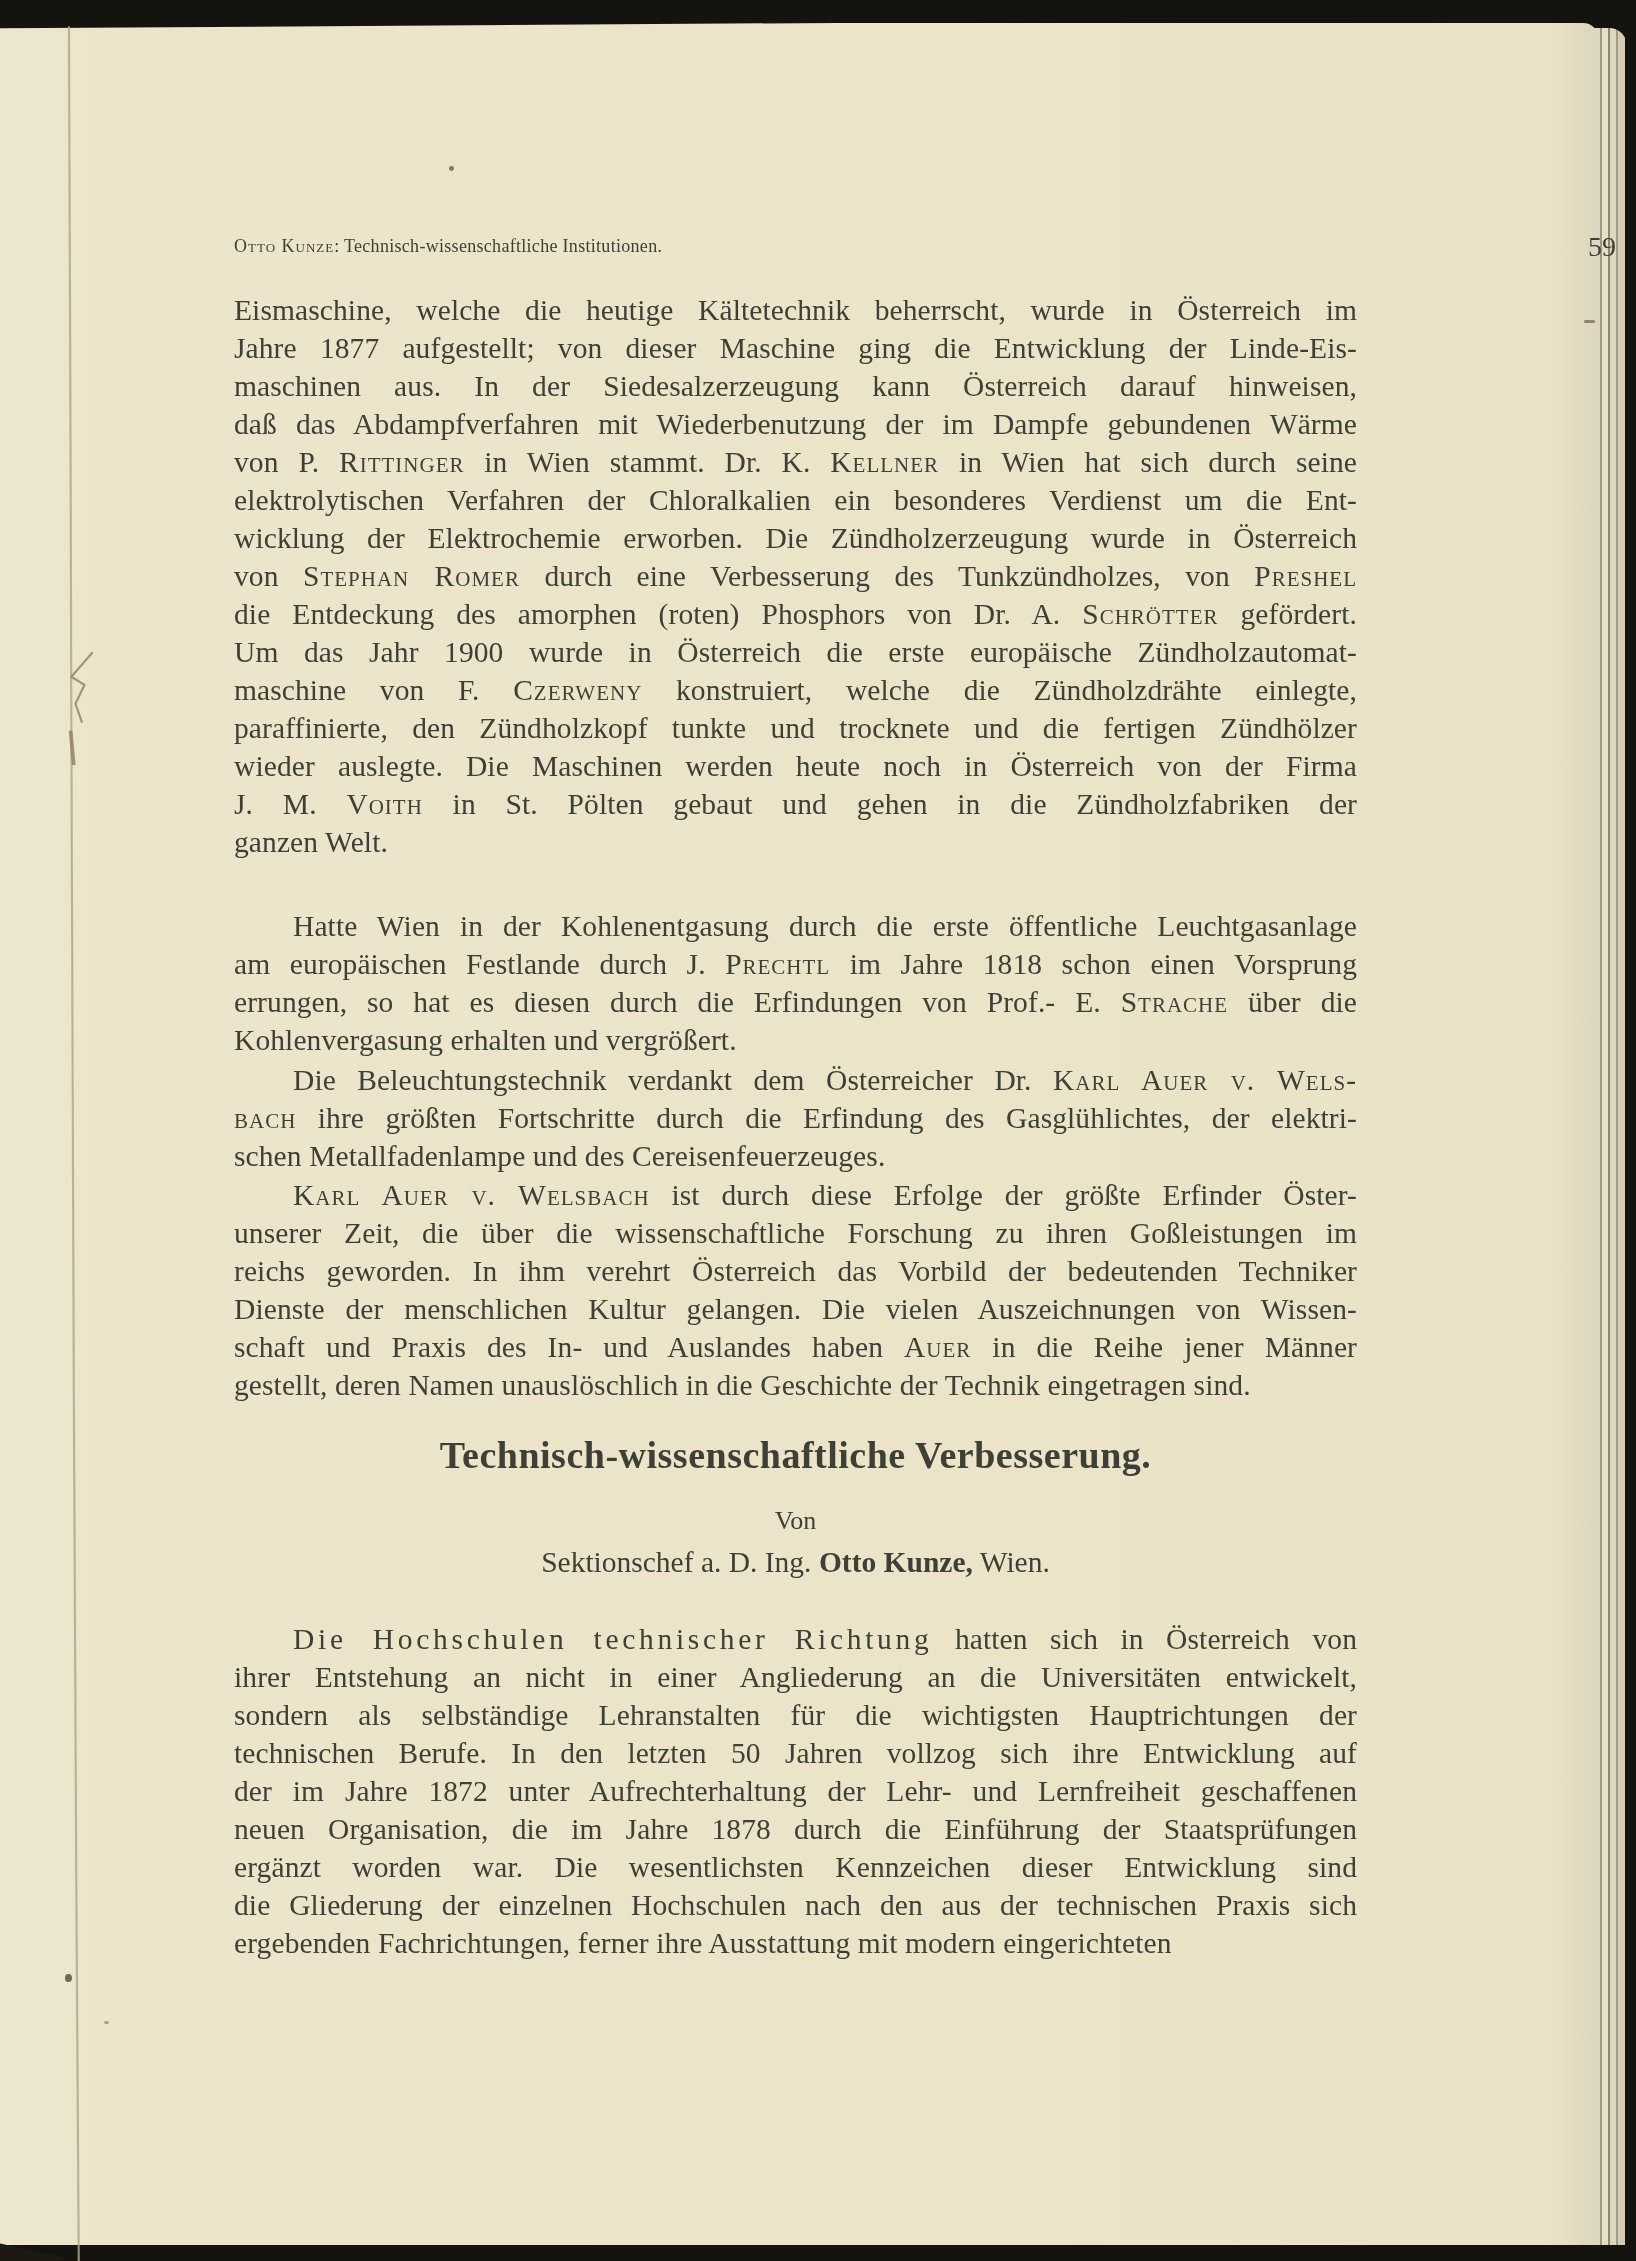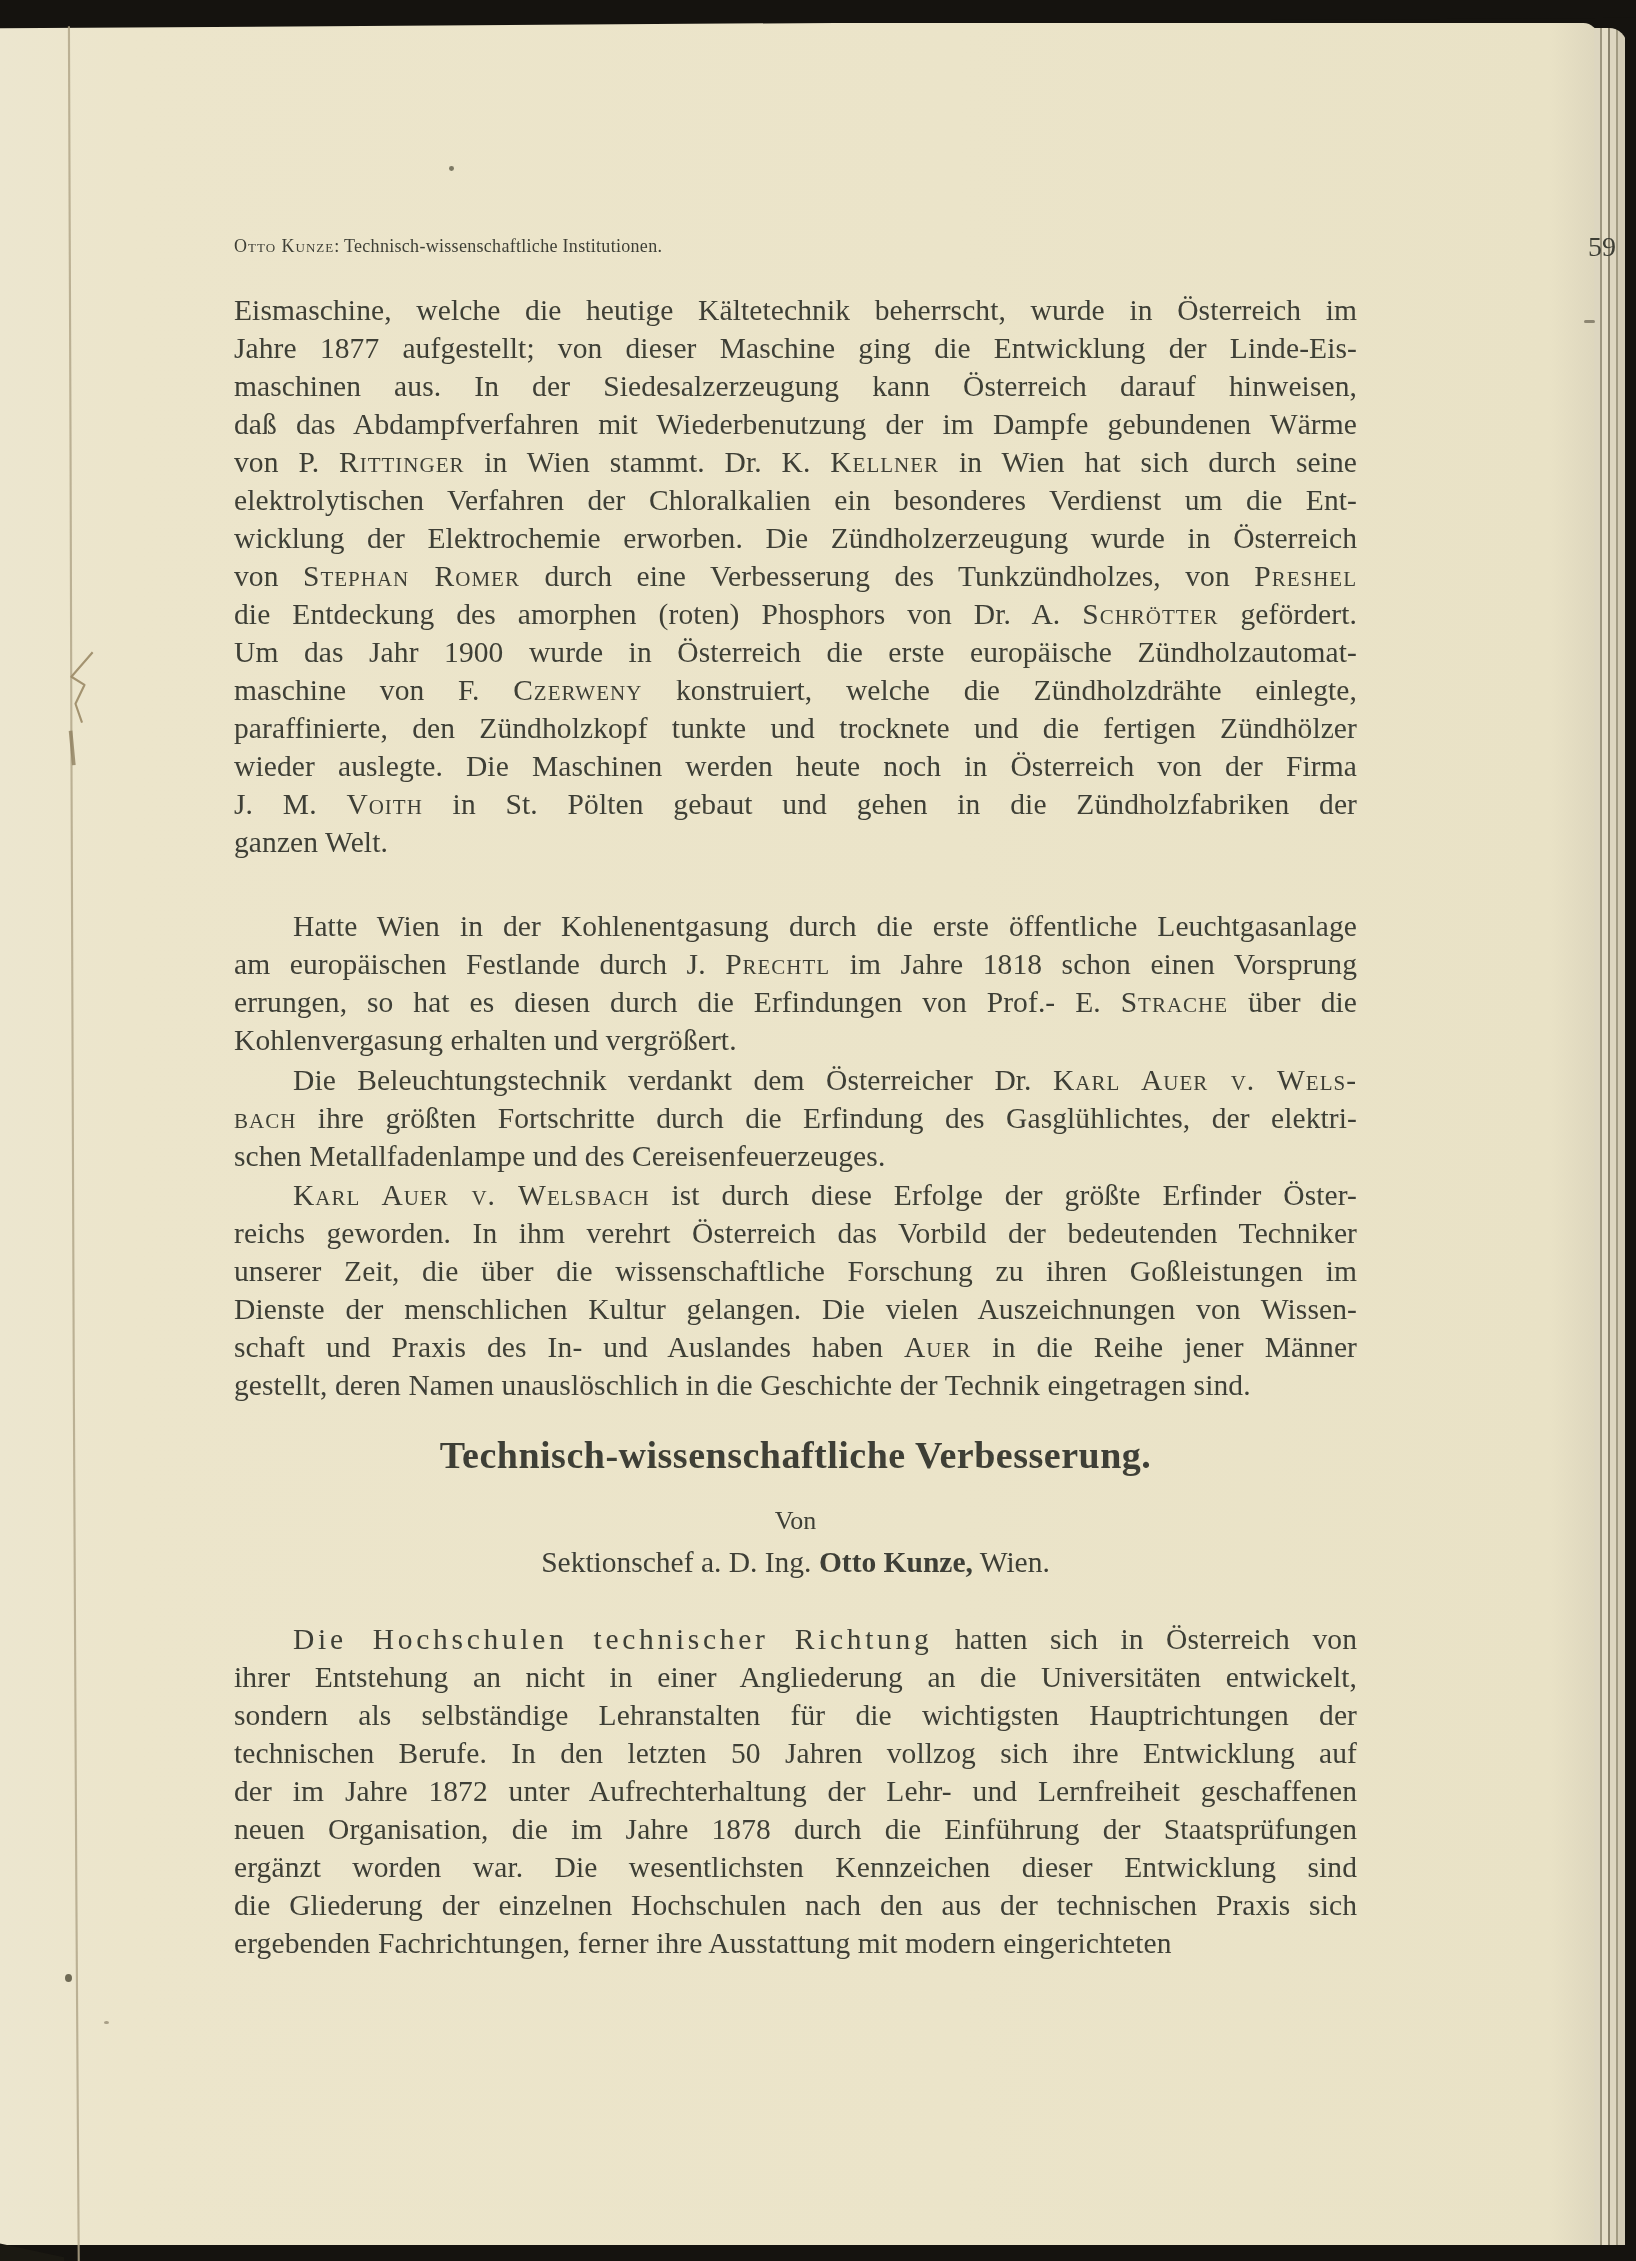--- a/index.html
+++ b/index.html
@@ -134,22 +134,22 @@
       <div class="line">errungen, so hat es diesen durch die Erfindungen von Prof.- E. <span class="sc">Strache</span> über die</div>
       <div class="line final">Kohlenvergasung erhalten und vergrößert.</div>
     </div>
   <div class="textblock" id="para-2">
       <div class="line indent">Die Beleuchtungstechnik verdankt dem Österreicher Dr. <span class="sc">Karl Auer v. Wels-</span></div>
       <div class="line"><span class="sc">bach</span> ihre größten Fortschritte durch die Erfindung des Gasglühlichtes, der elektri-</div>
       <div class="line final">schen Metallfadenlampe und des Cereisenfeuerzeuges.</div>
     </div>
   <div class="textblock" id="para-3">
       <div class="line indent"><span class="sc">Karl Auer v. Welsbach</span> ist durch diese Erfolge der größte Erfinder Öster-</div>
+      <div class="line">unserer Zeit, die über die wissenschaftliche Forschung zu ihren Goßleistungen im</div>
       <div class="line">reichs geworden. In ihm verehrt Österreich das Vorbild der bedeutenden Techniker</div>
-      <div class="line">unserer Zeit, die über die wissenschaftliche Forschung zu ihren Goßleistungen im</div>
       <div class="line">Dienste der menschlichen Kultur gelangen. Die vielen Auszeichnungen von Wissen-</div>
       <div class="line">schaft und Praxis des In- und Auslandes haben <span class="sc">Auer</span> in die Reihe jener Männer</div>
       <div class="line final">gestellt, deren Namen unauslöschlich in die Geschichte der Technik eingetragen sind.</div>
     </div>
 
   <div class="article-title">Technisch-wissenschaftliche Verbesserung.</div>
   <div class="byline-von">Von</div>
   <div class="byline">Sektionschef a. D. Ing. <span class="b">Otto Kunze,</span> Wien.</div>
 
   <div class="textblock" id="para-4">

